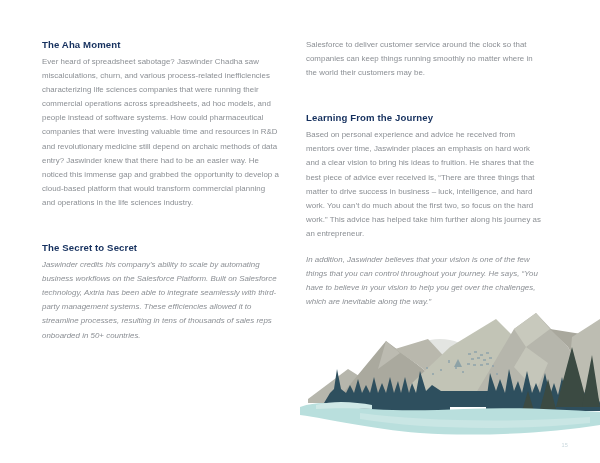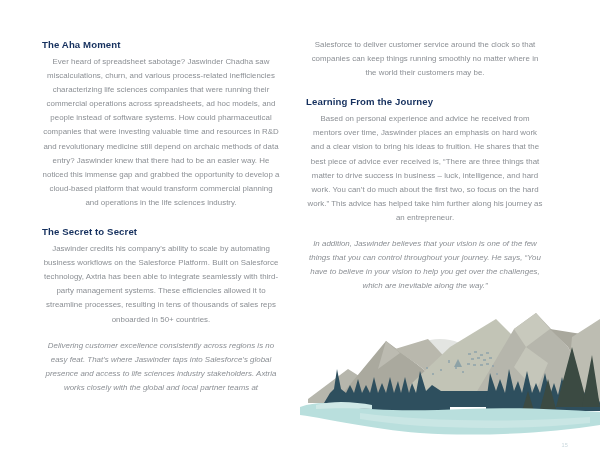--- a/index.html
+++ b/index.html
@@ -39,28 +39,28 @@
   }
   h2.section-heading {
     font-size: 9.6px;
     line-height: 13px;
     color: #15305e;
     font-weight: bold;
     margin: 0 0 4px 0;
     letter-spacing: 0.12px;
   }
   .col > h2.section-heading.spaced {
-    margin-top: 15px;
+    margin-top: 31px;
   }
   p.body-text {
     font-size: 7.9px;
     line-height: 14.1px;
     color: #8b8f94;
     margin: 0 0 12px 0;
-    text-align: center;
+    text-align: left;
     letter-spacing: 0.02px;
   }
   p.body-text:last-child {
     margin-bottom: 0;
     font-style: italic;
   }
   .illustration {
     position: absolute;
     right: 0;
     bottom: 16px;
@@ -152,21 +152,20 @@
     </svg>
   </div>
 
   <div class="columns">
 
     <div class="col">
       <h2 class="section-heading">The Aha Moment</h2>
       <p class="body-text">Ever heard of spreadsheet sabotage? Jaswinder Chadha saw miscalculations, churn, and various process-related inefficiencies characterizing life sciences companies that were running their commercial operations across spreadsheets, ad hoc models, and people instead of software systems. How could pharmaceutical companies that were investing valuable time and resources in R&amp;D and revolutionary medicine still depend on archaic methods of data entry? Jaswinder knew that there had to be an easier way. He noticed this immense gap and grabbed the opportunity to develop a cloud-based platform that would transform commercial planning and operations in the life sciences industry.</p>
       <h2 class="section-heading spaced">The Secret to Secret</h2>
       <p class="body-text">Jaswinder credits his company's ability to scale by automating business workflows on the Salesforce Platform. Built on Salesforce technology, Axtria has been able to integrate seamlessly with third-party management systems. These efficiencies allowed it to streamline processes, resulting in tens of thousands of sales reps onboarded in 50+ countries.</p>
-      <p class="body-text">Delivering customer excellence consistently across regions is no easy feat. That's where Jaswinder taps into Salesforce's global presence and access to life sciences industry stakeholders. Axtria works closely with the global and local partner teams at</p>
     </div>
 
     <div class="col">
       <p class="body-text">Salesforce to deliver customer service around the clock so that companies can keep things running smoothly no matter where in the world their customers may be.</p>
       <h2 class="section-heading spaced">Learning From the Journey</h2>
       <p class="body-text">Based on personal experience and advice he received from mentors over time, Jaswinder places an emphasis on hard work and a clear vision to bring his ideas to fruition. He shares that the best piece of advice ever received is, “There are three things that matter to drive success in business – luck, intelligence, and hard work. You can’t do much about the first two, so focus on the hard work.” This advice has helped take him further along his journey as an entrepreneur.</p>
       <p class="body-text">In addition, Jaswinder believes that your vision is one of the few things that you can control throughout your journey. He says, “You have to believe in your vision to help you get over the challenges, which are inevitable along the way.”</p>
     </div>
 
   </div>

